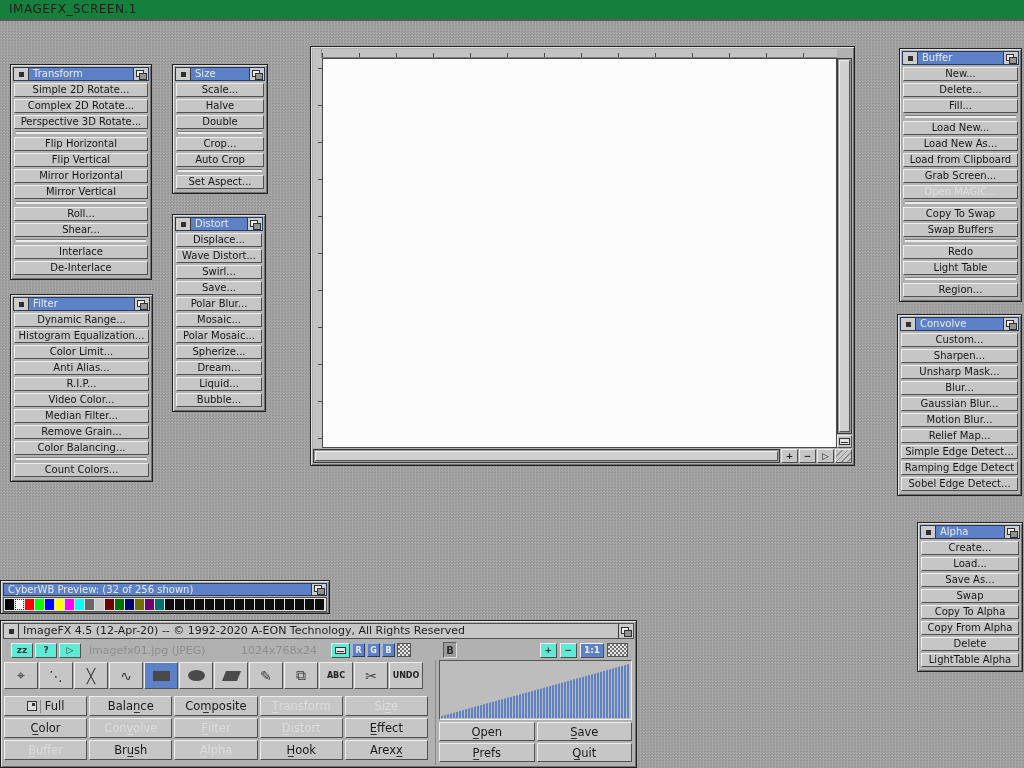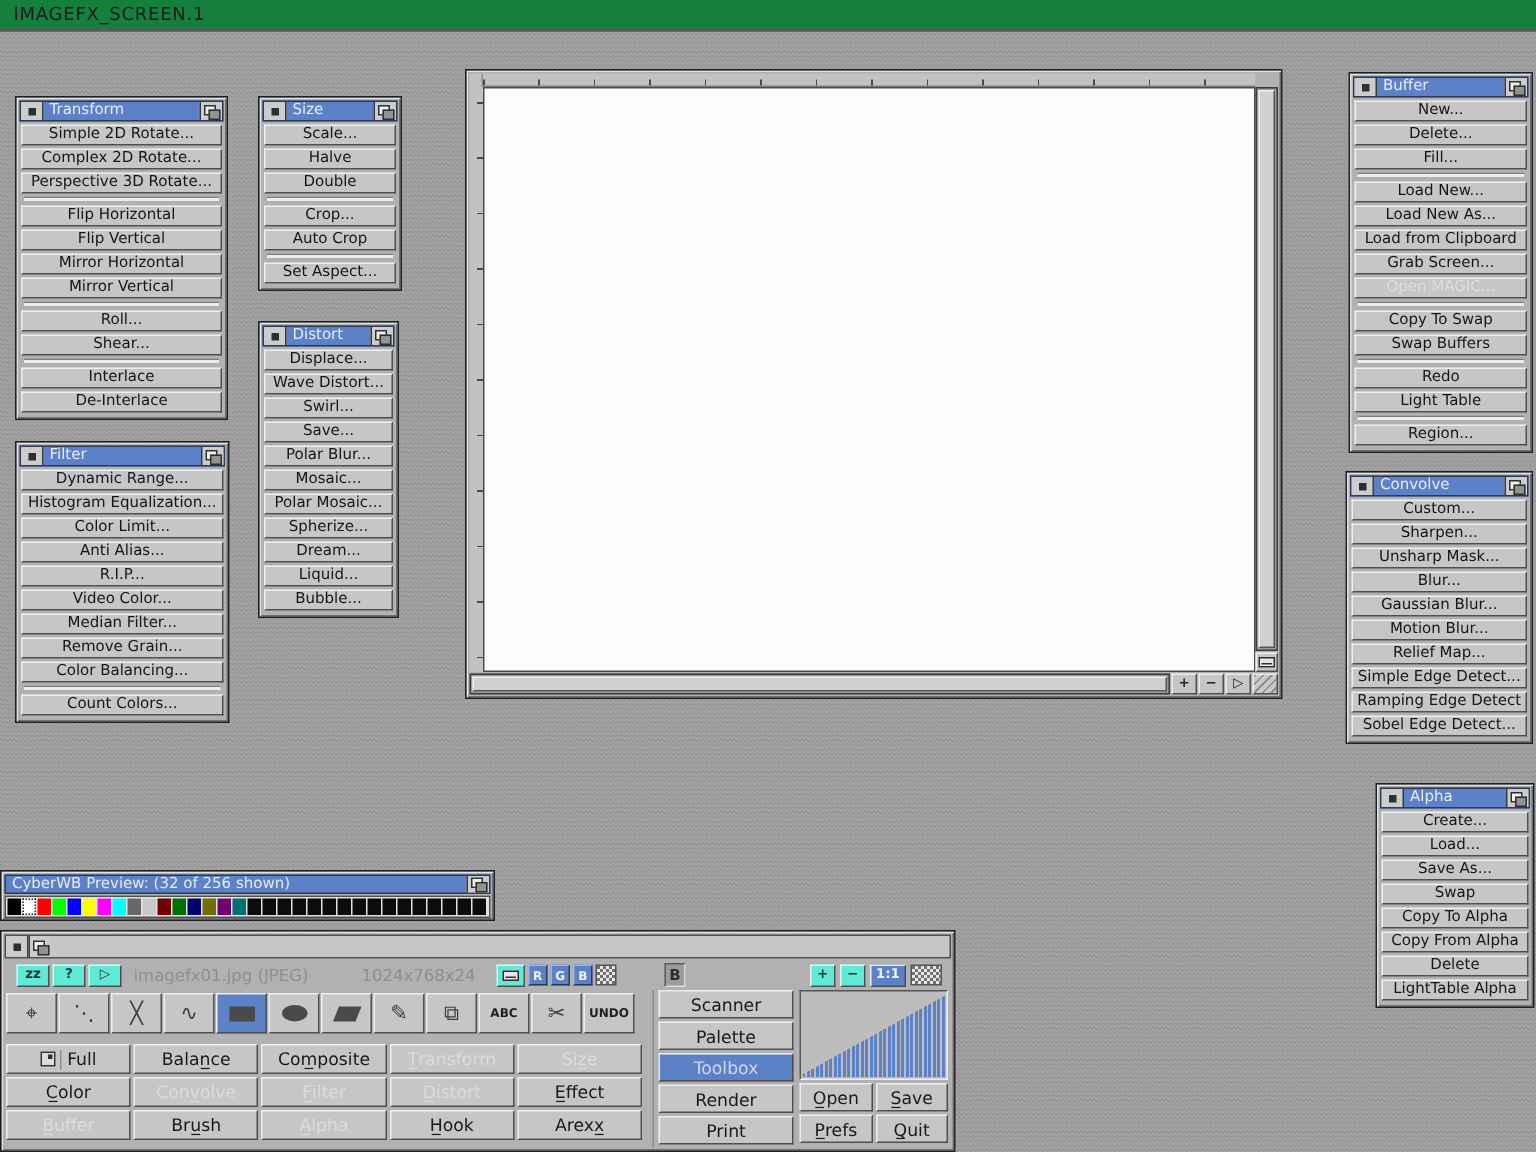--- a/index.html
+++ b/index.html
@@ -377,20 +377,21 @@
       <div class="swatch" style="background: rgb(12, 12, 12);"></div>
       <div class="swatch" style="background: rgb(12, 12, 12);"></div>
     </div>
 </div>
 
 <div class="win" id="tb-win">
   <div class="tbar gray">
     <span class="gad left gclose">
         <i></i>
       </span>
+    <span class="ttext">ImageFX 4.5 (12-Apr-20) -- © 1992-2020 A-EON Technology, All Rights Reserved</span>
     <span class="gad right gdepth">
         <i></i>
       </span>
   </div>
   <div class="tb-body">
     <div class="srow">
       <div class="sbtn">zz</div>
       <div class="sbtn">?</div>
       <div class="sbtn">▷</div>
       <span class="ghost fname">imagefx01.jpg (JPEG)</span>
@@ -473,37 +474,20 @@
           <span>A̲lpha</span>
         </div>
         <div class="gbtn">
           <span>H̲ook</span>
         </div>
         <div class="gbtn">
           <span>Arexx̲</span>
         </div>
       </div>
     <div class="rsec">
-      <div class="stackcol">
-          <div class="gbtn">
-            <span>Scanner</span>
-          </div>
-          <div class="gbtn">
-            <span>Palette</span>
-          </div>
-          <div class="gbtn sel">
-            <span>Toolbox</span>
-          </div>
-          <div class="gbtn">
-            <span>Render</span>
-          </div>
-          <div class="gbtn">
-            <span>Print</span>
-          </div>
-        </div>
       <div class="rampcol">
         <div class="ramp"></div>
         <div class="acts">
             <div class="gbtn">
               <span>O̲pen</span>
             </div>
             <div class="gbtn">
               <span>S̲ave</span>
             </div>
             <div class="gbtn">

